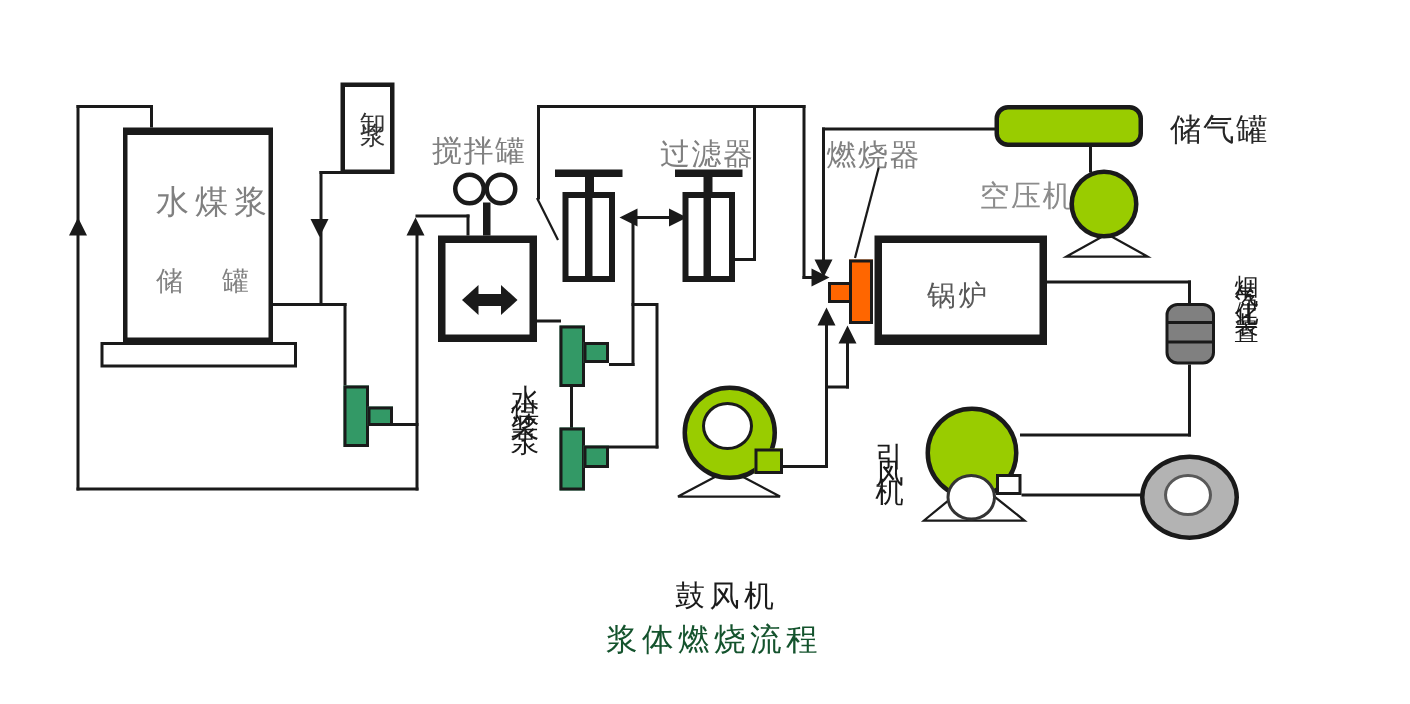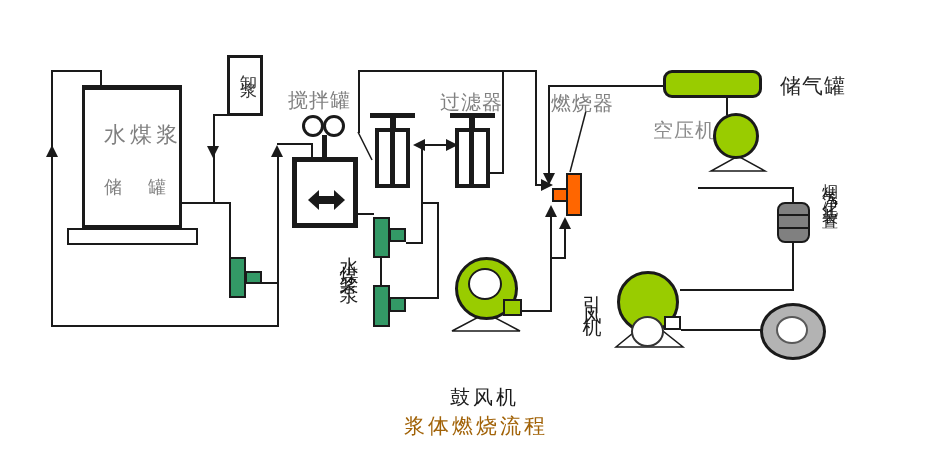--- a/index.html
+++ b/index.html
@@ -107,20 +107,23 @@
   <div class="v" style="left:358px;top:70px;height:63px;"></div>
   <div class="v" style="left:535px;top:70px;height:116px;"></div>
   <div class="h" style="left:535px;top:184px;width:12px;"></div>
   <div class="arr right" style="left:541px;top:179px;"></div>
 
   <div class="lbl" style="left:551px;top:90px;">燃烧器</div>
   <div class="v" style="left:548px;top:85px;height:90px;"></div>
   <div class="arr down" style="left:543px;top:173px;"></div>
   <div class="abs" style="left:552px;top:188px;width:16px;height:14px;background:#ff6600;border:2px solid #1a1a1a;box-sizing:border-box;"></div>
   <div class="abs" style="left:566px;top:173px;width:16px;height:43px;background:#ff6600;border:2px solid #1a1a1a;box-sizing:border-box;"></div>
+  <div class="box" style="left:583px;top:157px;width:115px;height:73px;border-width:5px 5px 7px 5px;">
+    <div class="lbl" style="left:30px;top:22px;font-size:19px;color:#595959;letter-spacing:2px;">锅炉</div>
+  </div>
 
   <div class="h" style="left:548px;top:85px;width:116px;"></div>
   <div class="abs green" style="left:663px;top:70px;width:99px;height:28px;border:3px solid #1a1a1a;border-radius:9px;box-sizing:border-box;"></div>
   <div class="lbl dark" style="left:780px;top:72px;font-size:21px;">储气罐</div>
   <div class="v" style="left:726px;top:97px;height:18px;"></div>
   <div class="lbl" style="left:653px;top:117px;color:#8c8c8c;">空压机</div>
   <div class="circ green" style="left:713px;top:113px;width:46px;height:46px;border:3px solid #1a1a1a;"></div>
 
   <div class="h" style="left:698px;top:187px;width:96px;"></div>
   <div class="v" style="left:792px;top:187px;height:16px;"></div>
@@ -144,15 +147,15 @@
   <div class="abs green" style="left:503px;top:299px;width:19px;height:17px;border:2px solid #1a1a1a;box-sizing:border-box;"></div>
   <div class="circ" style="left:468px;top:268px;width:34px;height:32px;background:#fff;border:2px solid #1a1a1a;"></div>
   <div class="lbl" style="left:450px;top:356px;color:#1a1a1a;font-size:20px;letter-spacing:3px;margin-top:28px;">鼓风机</div>
   <div class="h" style="left:521px;top:310px;width:31px;"></div>
   <div class="v" style="left:550px;top:213px;height:99px;"></div>
   <div class="arr up" style="left:545px;top:202px;"></div>
   <div class="h" style="left:550px;top:257px;width:16px;"></div>
   <div class="v" style="left:564px;top:225px;height:34px;"></div>
   <div class="arr up" style="left:559px;top:214px;"></div>
 
-  <div class="lbl" style="left:404px;top:412px;color:#a16207;font-size:21px;letter-spacing:3px;">浆体燃烧流程</div>
+  <div class="lbl" style="left:404px;top:412px;color:#14532d;font-size:21px;letter-spacing:3px;">浆体燃烧流程</div>
 
 </div>
 
 </body></html>

